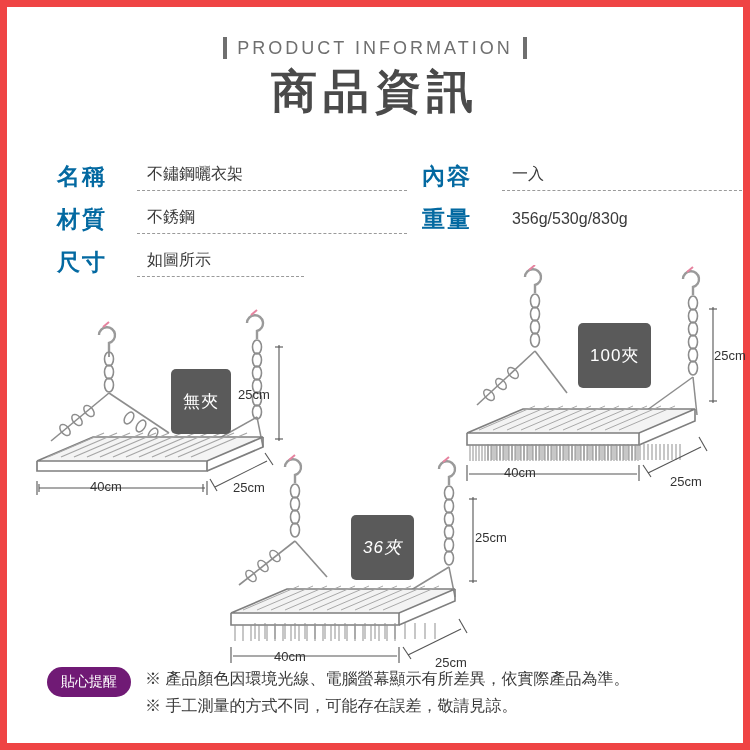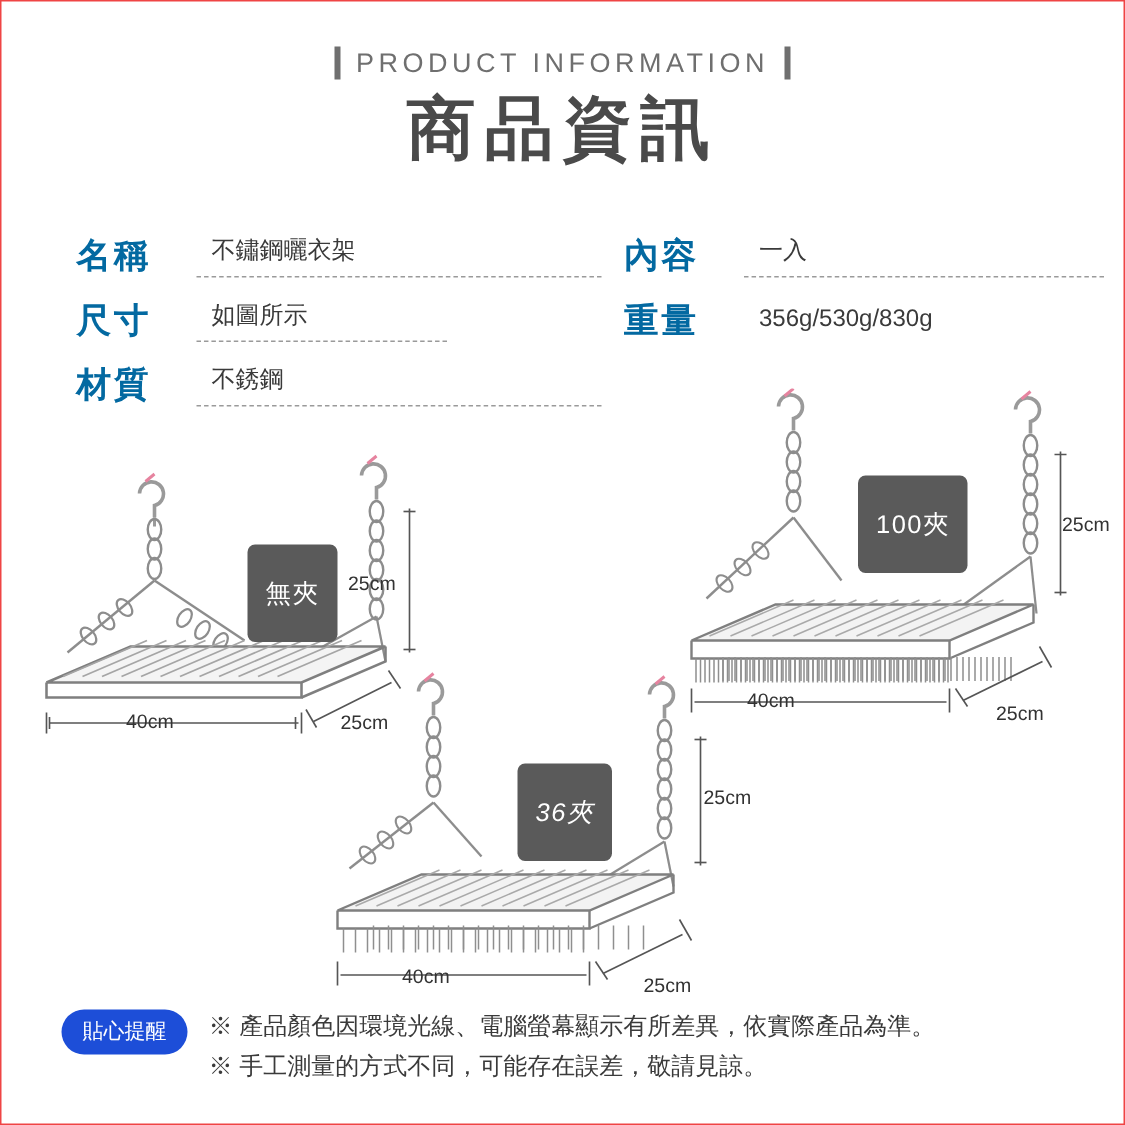--- a/index.html
+++ b/index.html
@@ -6,21 +6,21 @@
   body {
     width:750px; height:750px;
     background:#ffffff;
     font-family:"Liberation Sans", sans-serif;
     color:#3a3a3a;
     position:relative;
     overflow:hidden;
   }
   .page {
     position:absolute; inset:0;
-    border:1px solid #ef4444;
+    border:7px solid #ef4444;
     box-sizing:border-box;
   }
 
   
   .header { text-align:center; padding-top:30px; }
   .eyebrow {
     font-size:18px; letter-spacing:3px; color:#6f6f6f;
     display:flex; align-items:center; justify-content:center; gap:10px;
   }
   .eyebrow .bar { width:4px; height:22px; background:#6f6f6f; display:inline-block; }
@@ -68,21 +68,21 @@
     white-space:nowrap;
   }
 
   
   .footer {
     position:absolute; left:0; right:0; bottom:24px;
     padding:0 40px; box-sizing:border-box;
     display:flex; align-items:flex-start; gap:14px;
   }
   .footer-badge {
-    background:#1d4ed8; color:#fff; font-size:14px;
+    background:#701a75; color:#fff; font-size:14px;
     padding:6px 14px; border-radius:16px; white-space:nowrap;
     margin-top:2px;
   }
   .footer-lines { font-size:16px; color:#3a3a3a; line-height:1.7; }
   .footer-lines div { white-space:nowrap; }
 </style>
 </head>
 <body>
 
 <div class="page">
@@ -100,31 +100,31 @@
 
     <div class="spec-col left">
       <div class="spec-row">
         <div class="spec-label">名稱</div>
         <div class="spec-value-wrap">
           <div class="spec-value">不鏽鋼曬衣架</div>
           <div class="spec-rule rule-long"></div>
         </div>
       </div>
       <div class="spec-row">
+        <div class="spec-label">材質</div>
+        <div class="spec-value-wrap">
+          <div class="spec-value">不銹鋼</div>
+          <div class="spec-rule rule-long"></div>
+        </div>
+      </div>
+      <div class="spec-row">
         <div class="spec-label">尺寸</div>
         <div class="spec-value-wrap">
           <div class="spec-value">如圖所示</div>
           <div class="spec-rule rule-mid"></div>
-        </div>
-      </div>
-      <div class="spec-row">
-        <div class="spec-label">材質</div>
-        <div class="spec-value-wrap">
-          <div class="spec-value">不銹鋼</div>
-          <div class="spec-rule rule-long"></div>
         </div>
       </div>
     </div>
 
     <div class="spec-col right">
       <div class="spec-row">
         <div class="spec-label">內容</div>
         <div class="spec-value-wrap">
           <div class="spec-value">一入</div>
           <div class="spec-rule rule-full"></div>

